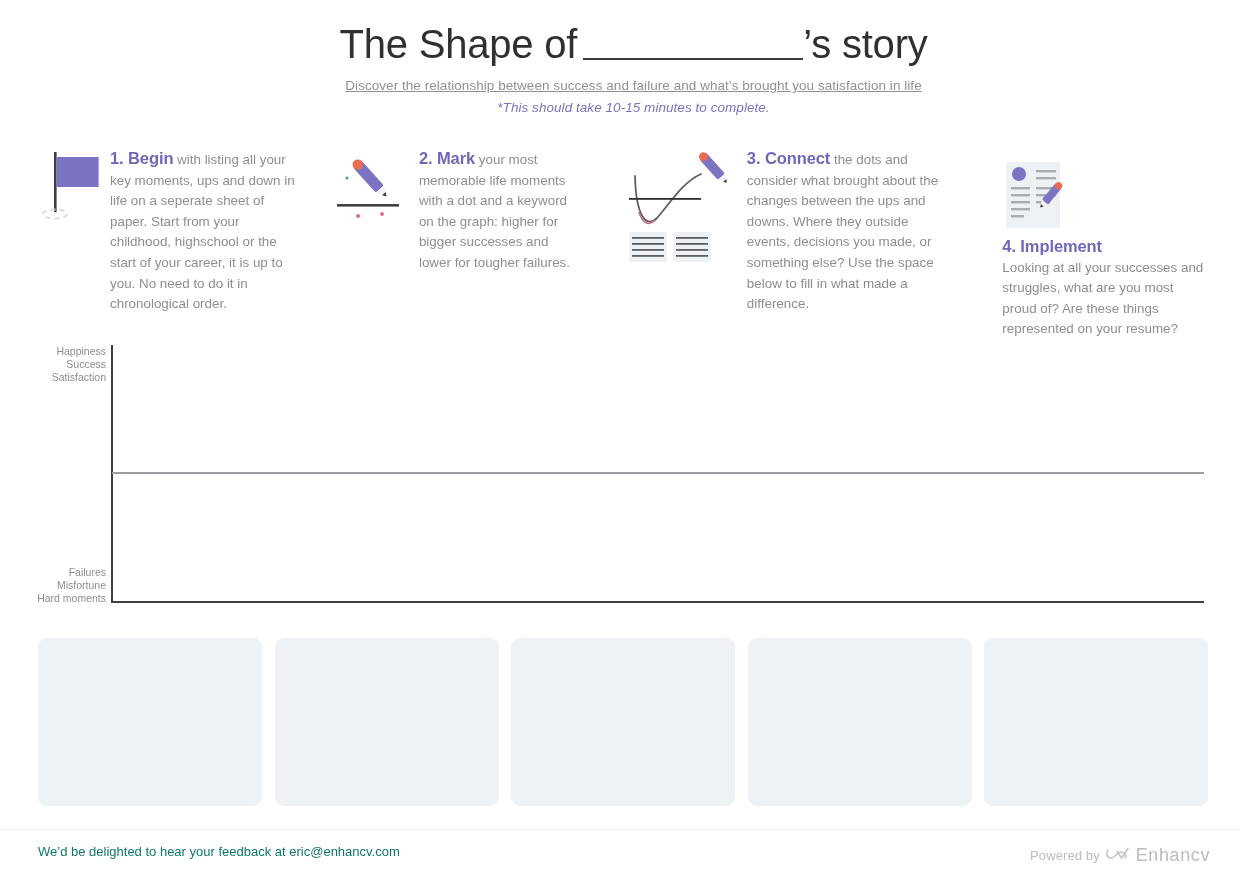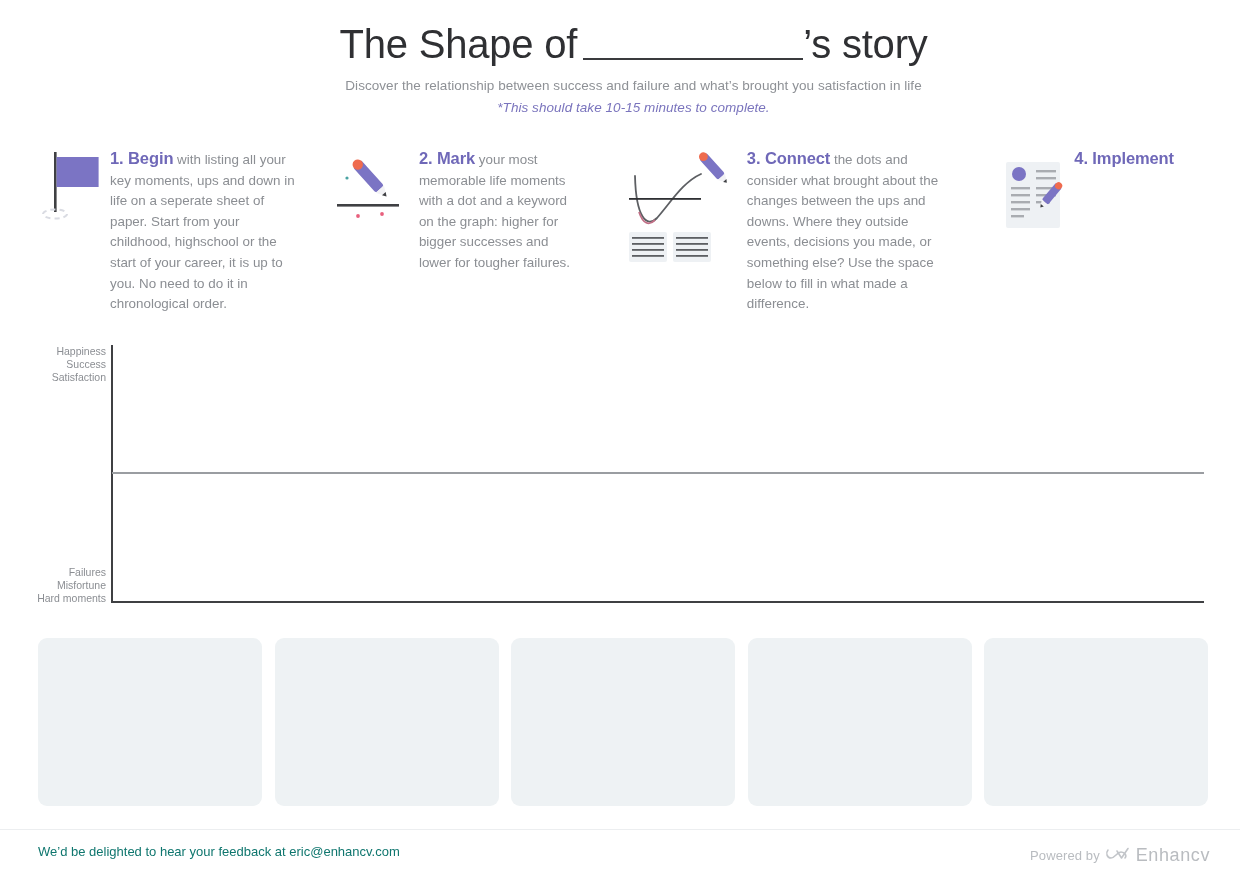--- a/index.html
+++ b/index.html
@@ -30,20 +30,21 @@
     margin: 0 2px -2px 6px;
     vertical-align: baseline;
     height: 32px;
   }
   .title .suffix { margin-left: -2px; }
   .subtitle {
     margin-top: 12px;
     font-size: 13.5px;
     color: #8e9196;
     letter-spacing: 0.05px;
+    text-decoration: underline;
   }
   .note {
     margin-top: 7px;
     font-size: 13.5px;
     font-style: italic;
     color: #7a74bd;
     letter-spacing: 0.05px;
   }
 
   
@@ -53,21 +54,21 @@
     left: 36px;
     right: 30px;
     display: flex;
     align-items: flex-start;
     gap: 45px;
   }
   .step { display: flex; align-items: flex-start; }
   .step-1 { width: 305px; }
   .step-2 { width: 290px; margin-left: -12px; }
   .step-3 { width: 375px; margin-left: -4px; }
-  .step-4 { width: 240px; margin-left: 8px; }
+  .step-4 { width: 240px; margin-left: 8px; flex-direction: column; }
 
   .step-icon { flex: 0 0 auto; margin-right: 10px; }
 
   .step-text {
     font-size: 13.4px;
     line-height: 20.6px;
     color: #8b8e93;
   }
   .step-head {
     font-size: 16.5px;
@@ -246,21 +247,21 @@
           <rect x="34" y="53" width="14" height="2.4" fill="#a9acb1"></rect>
           <g transform="rotate(40 48 48)">
             <rect x="44" y="34" width="8" height="22" rx="1.6" fill="#7b74c4"></rect>
             <circle cx="48" cy="34.6" r="3.6" fill="#ef6b4e"></circle>
             <polygon points="44,56 52,56 48,63" fill="#f4f4f7"></polygon>
             <polygon points="46,60 50,60 48,63" fill="#3f4043"></polygon>
           </g>
         </svg>
       </div>
       <div class="step-text">
-        <span class="step-head">4. Implement</span>
+        <span class="step-head">4. Implement</span><span>Looking at all your successes and struggles, what are you most proud of? Are these things represented on your resume?</span>
       </div>
     </div>
 
   </div>
 
   <div class="graph">
     <div class="axis-label top">
       <div>Happiness</div>
       <div>Success</div>
       <div>Satisfaction</div>

